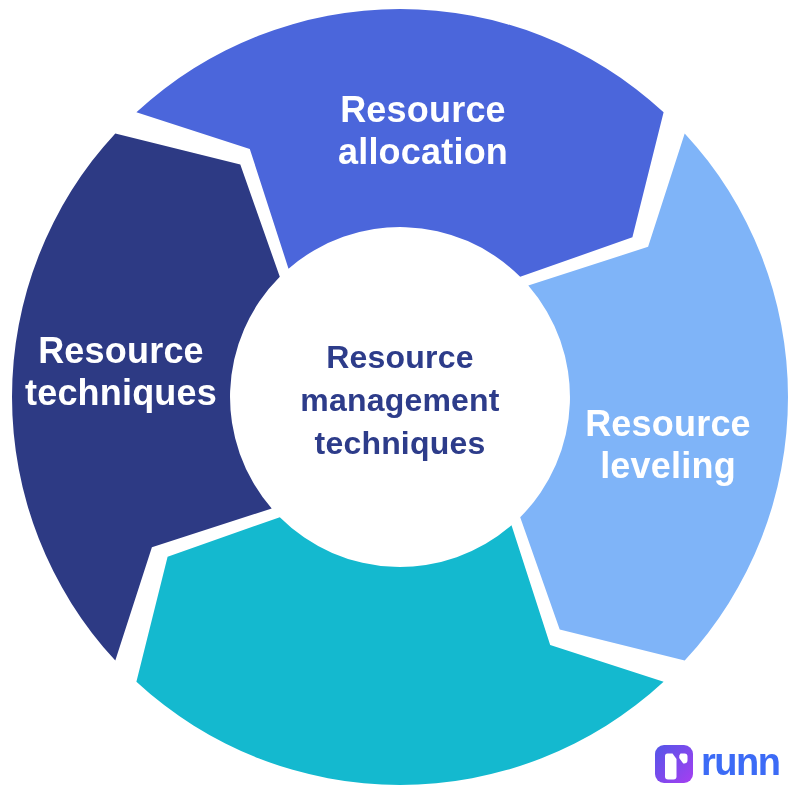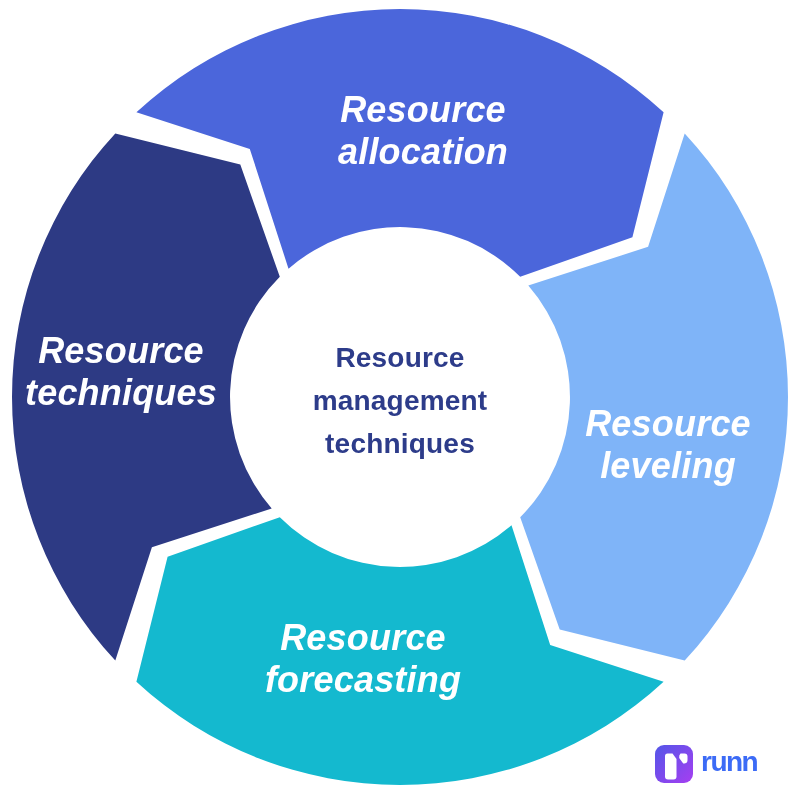--- a/index.html
+++ b/index.html
@@ -4,30 +4,30 @@
 <style>
   html,body{margin:0;padding:0;background:#ffffff;}
   .canvas{
     position:relative;width:800px;height:800px;background:#ffffff;overflow:hidden;
     font-family:"Liberation Sans", sans-serif;
   }
   .diagram-svg{position:absolute;left:0;top:0;}
   .seg-label{
     position:absolute;transform:translate(-50%,-50%);
     width:230px;text-align:center;
-    font-size:36px;font-weight:700;line-height:42px;letter-spacing:0.2px;font-style:italic;
+    font-size:36px;font-weight:700;line-height:42px;letter-spacing:0.2px;
   }
   .center-label{
     position:absolute;transform:translate(-50%,-50%);
     width:250px;text-align:center;
-    font-size:28px;font-weight:700;line-height:43px;letter-spacing:0.2px;
+    font-size:32px;font-weight:700;line-height:43px;letter-spacing:0.2px;
   }
   .wordmark{
     position:absolute;left:701px;top:742px;
-    font-size:28px;font-weight:700;letter-spacing:-1.5px;line-height:40px;
+    font-size:38px;font-weight:700;letter-spacing:-1.5px;line-height:40px;
   }
 </style>
 </head>
 <body>
 
 <div class="canvas">
 
   <svg class="diagram-svg" width="800" height="800" viewBox="0 0 800 800">
     <defs>
       <linearGradient id="runnGrad" x1="0" y1="0" x2="1" y2="1">
@@ -48,21 +48,20 @@
       <rect x="655" y="745" width="38" height="38" rx="9" fill="url(#runnGrad)"></rect>
       <path d="M665 756 Q665 753.5 667.5 753.5 L672.5 753.5 L676.5 759 L676.5 776.5 Q676.5 779.5 673.5 779.5 L668 779.5 Q665 779.5 665 776.5 Z" fill="#FFFFFF"></path>
       <path d="M680.5 753.5 L684.5 753.5 Q687.5 753.5 687.5 756.5 L687.5 760.2 Q687.5 763.2 684.5 763.4 L683.2 763.5 L679.2 758 Q678.8 755 680.5 753.5 Z" fill="#FFFFFF"></path>
     </g>
   </svg>
 
   <div class="seg-label" style="left: 423px; top: 131px; color: rgb(255, 255, 255);">Resource allocation</div>
 
   <div class="seg-label" style="left: 668px; top: 417px; color: rgb(255, 255, 255); margin-top: 28px;">Resource leveling</div>
 
-  <div class="seg-label" style="left: 363px; top: 659px; color: rgb(255, 255, 255);">Resource forecasting</div>
 
   <div class="seg-label" style="left: 121px; top: 372px; color: rgb(255, 255, 255);">Resource techniques</div>
 
   <div class="center-label" style="left: 400px; top: 400px; color: rgb(45, 60, 138);">Resource management techniques</div>
 
   <span class="wordmark" style="color: rgb(60, 107, 246);">runn</span>
 
 </div>
 
 </body></html>

